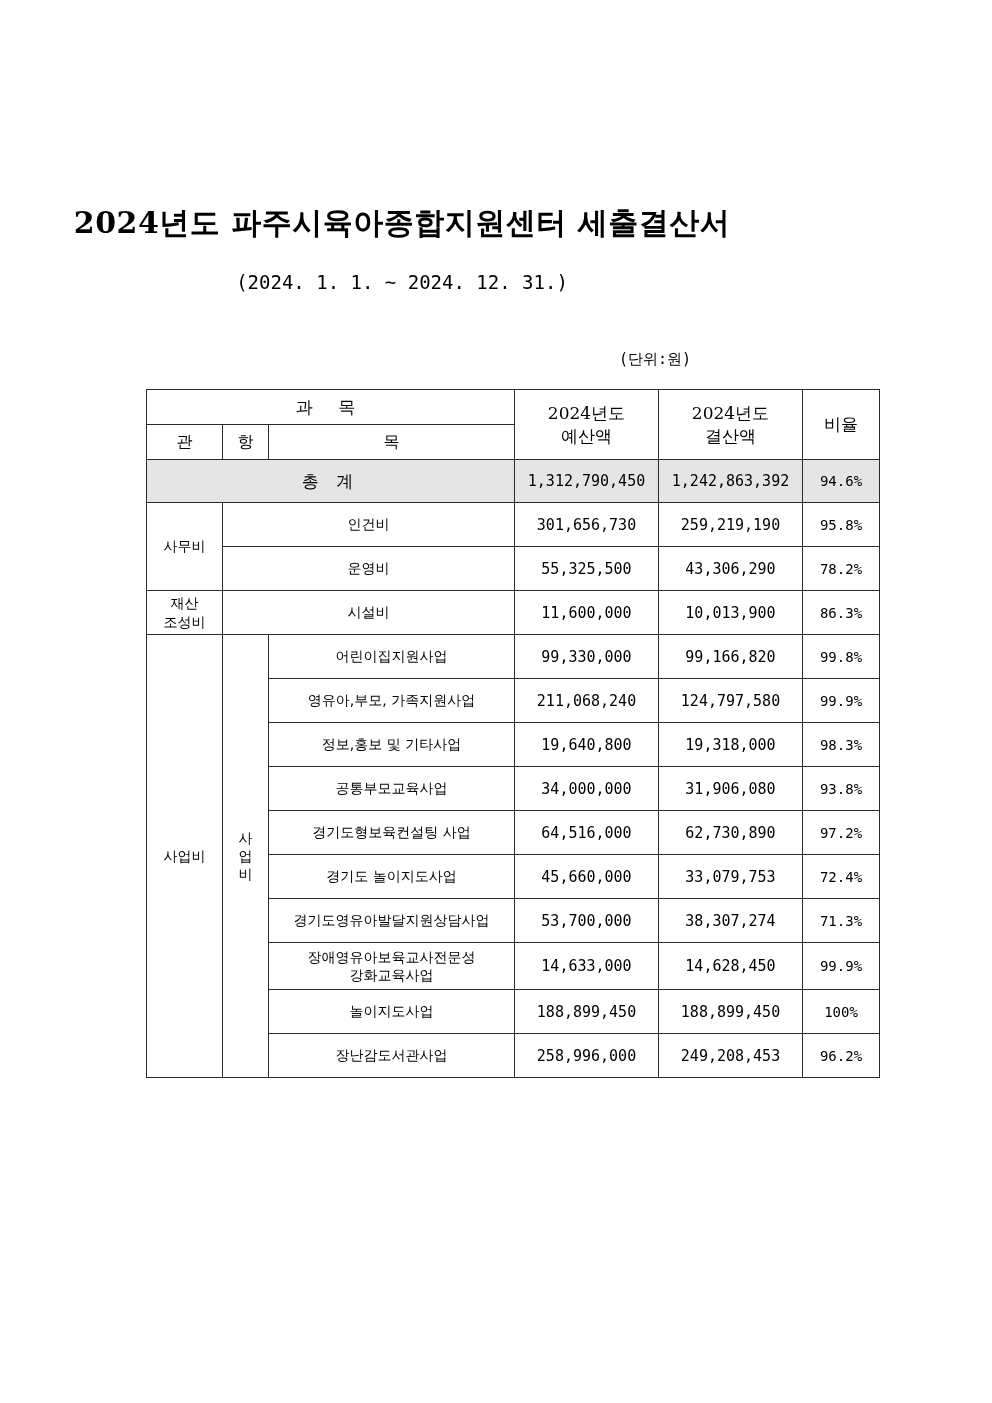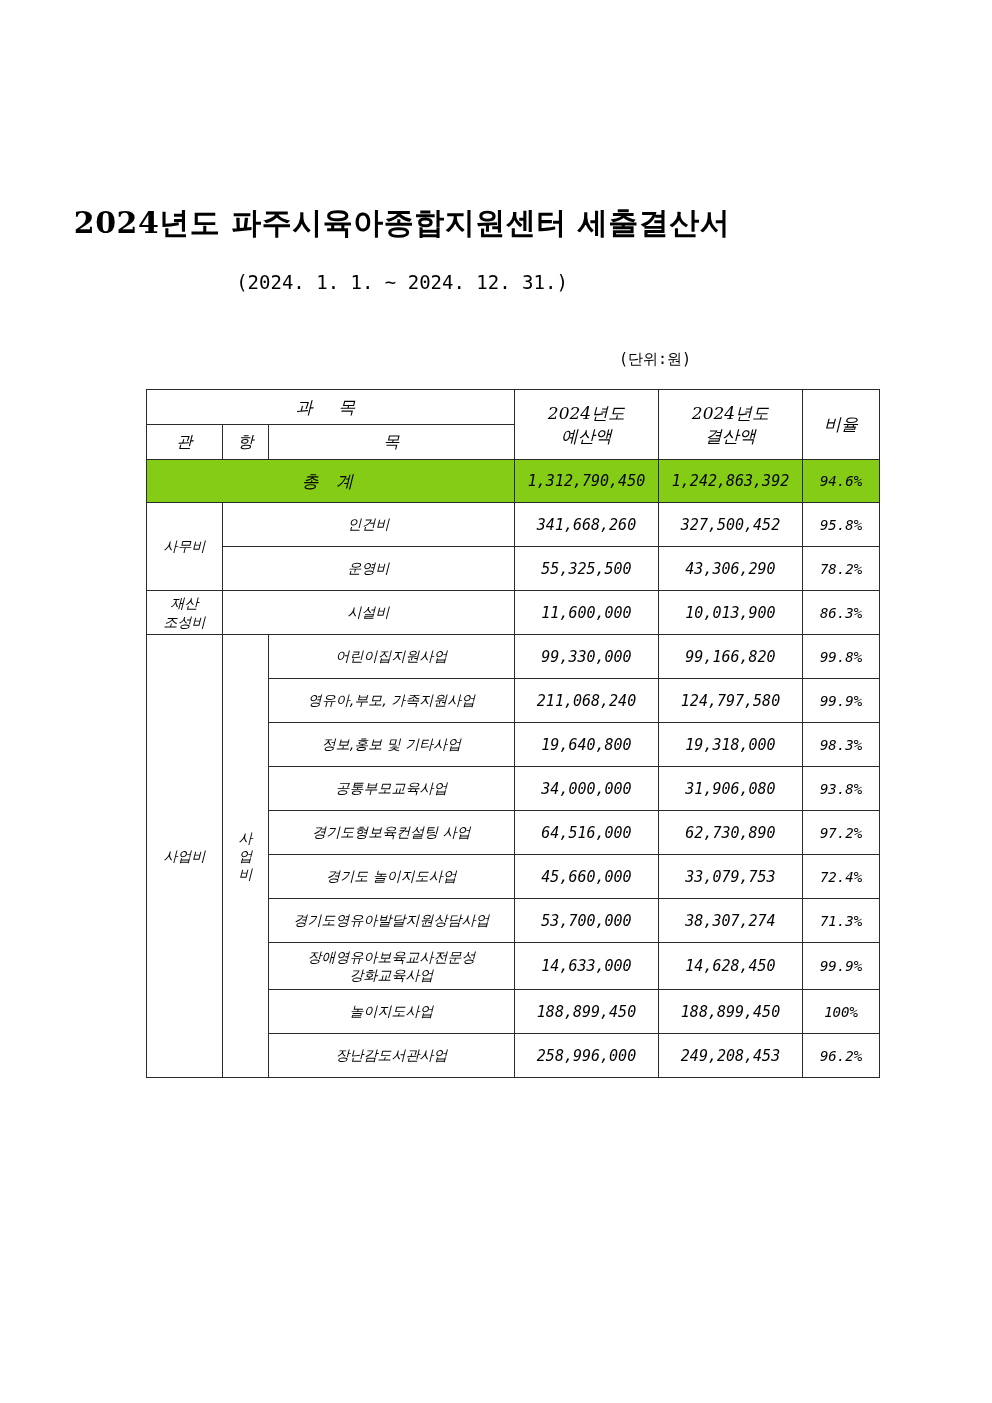--- a/index.html
+++ b/index.html
@@ -43,21 +43,20 @@
     text-align: right;
     font-family: "DejaVu Sans Mono", monospace;
     font-size: 15px;
     padding-top: 42px;
     padding-right: 113px;
     padding-left: 42px;
   }
   .table-wrap {
     padding-top: 20px;
     padding-left: 146px;
-    font-style: italic;
   }
   table.budget {
     border-collapse: collapse;
     table-layout: fixed;
     width: 733px;
   }
   table.budget td, table.budget th {
     border: 1px solid #2b2b2b;
     font-weight: normal;
     padding: 0;
@@ -81,21 +80,21 @@
     font-size: 17px;
     line-height: 1.3;
     height: 68px;
   }
   .h-ratio {
     font-family: "DejaVu Serif", serif;
     font-size: 17px;
     height: 68px;
   }
   .total-row td {
-    background: #84cc16;
+    background: #e5e5e5;
     height: 42px;
   }
   .total-label {
     font-family: "DejaVu Serif", serif;
     font-size: 17px;
     letter-spacing: 6px;
     padding-left: 6px;
   }
   .num {
     font-family: "DejaVu Sans Mono", monospace;
@@ -189,22 +188,22 @@
         <tr class="total-row">
           <td class="total-label" colspan="3">총 계</td>
           <td class="num-bold">1,312,790,450</td>
           <td class="num-bold">1,242,863,392</td>
           <td class="pct-bold">94.6%</td>
         </tr>
 
         <tr class="body-row">
           <td class="grp" rowspan="2">사무비</td>
           <td class="item" colspan="2">인건비</td>
-          <td class="num">341,668,260</td>
-          <td class="num">327,500,452</td>
+          <td class="num">301,656,730</td>
+          <td class="num">259,219,190</td>
           <td class="pct">95.8%</td>
         </tr>
 
         <tr class="body-row">
           <td class="item" colspan="2">운영비</td>
           <td class="num">55,325,500</td>
           <td class="num">43,306,290</td>
           <td class="pct">78.2%</td>
         </tr>
 

